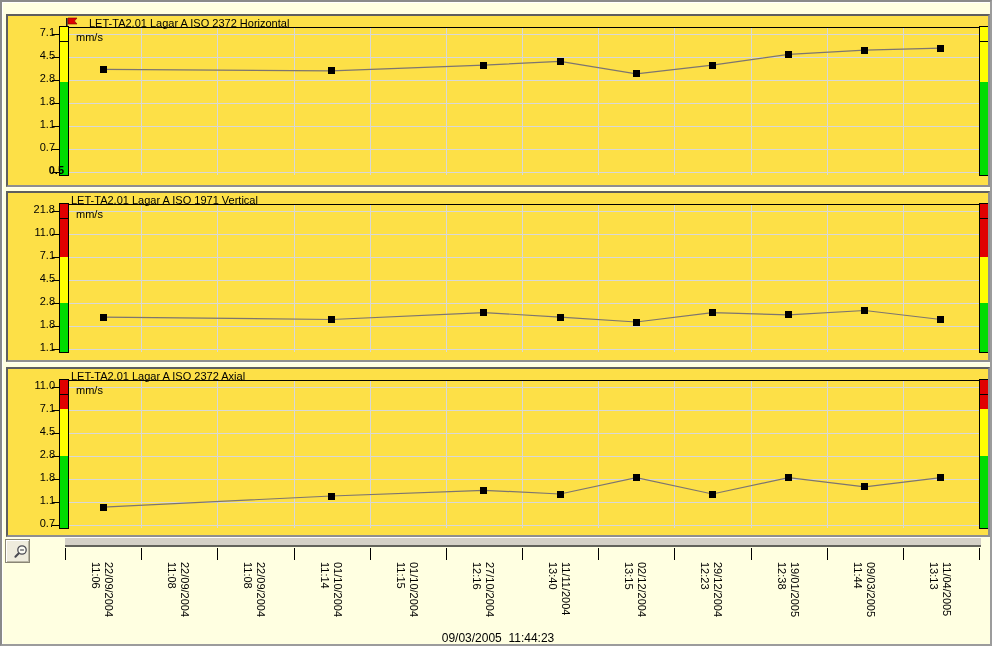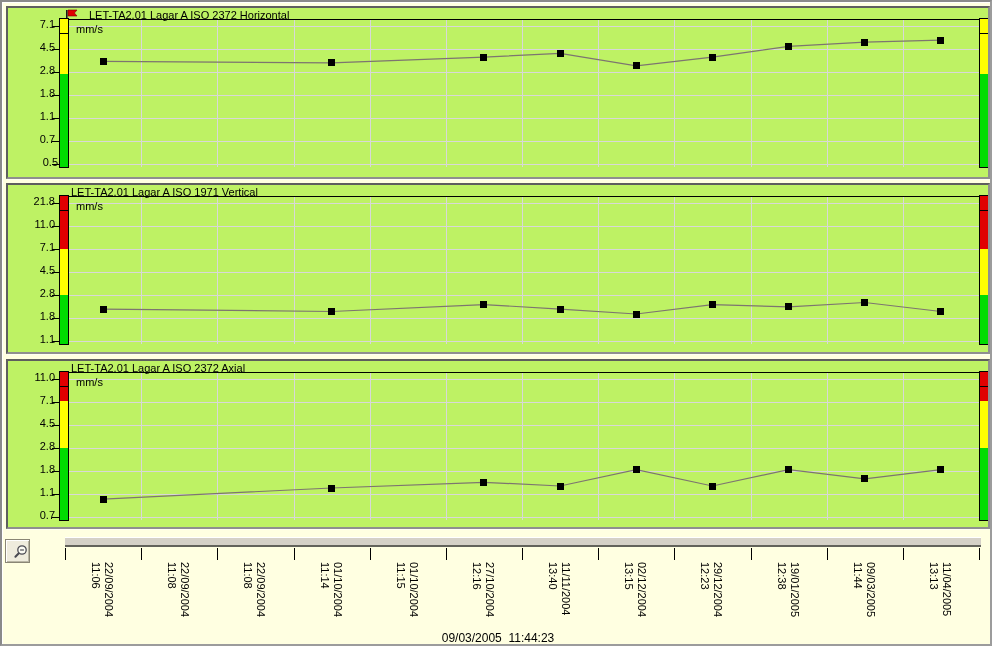--- a/index.html
+++ b/index.html
@@ -3,23 +3,24 @@
 <meta charset="utf-8">
 <style>
   html,body{margin:0;padding:0;background:#c8c8c8;}
   #window{
     position:relative;width:992px;height:646px;box-sizing:border-box;
     background:#FFFFE1;border:2px solid;border-color:#8a8a8a #9c9c9c #9c9c9c #8a8a8a;
     box-shadow:inset 1px 1px 0 #ffffff;
     font-family:"Liberation Sans",sans-serif;overflow:hidden;
   }
   .chart-panel{
-    position:absolute;left:4px;width:984px;box-sizing:border-box;background:#bef264;
+    position:absolute;left:4px;width:984px;box-sizing:border-box;background:#fde047;
     border:2px solid;border-color:#5e5e5e #8f8f8f #8f8f8f #5e5e5e;
     box-shadow:1px 1px 0 #fffff2;
+    margin-top:8px;
   }
   .chart-title{
     position:absolute;top:1px;font-size:11px;color:#000;white-space:nowrap;
   }
   .flag-wrap{position:absolute;top:1px;width:14px;height:14px;}
   .plot-svg{position:absolute;left:0;top:0;}
   .ylabel{
     position:absolute;font-size:11px;color:#000;text-align:right;width:44px;
     line-height:13px;white-space:nowrap;
   }
@@ -112,21 +113,21 @@
           <rect x="777.1" y="34.9" width="7" height="7" fill="#000000"></rect>
           <rect x="853.3" y="30.7" width="7" height="7" fill="#000000"></rect>
           <rect x="929.4" y="28.7" width="7" height="7" fill="#000000"></rect>
         </svg>
         <div class="ylabel" style="left: 3px; top: 10px;">7.1</div>
         <div class="ylabel" style="left: 3px; top: 33px;">4.5</div>
         <div class="ylabel" style="left: 3px; top: 56px;">2.8</div>
         <div class="ylabel" style="left: 3px; top: 79px;">1.8</div>
         <div class="ylabel" style="left: 3px; top: 102px;">1.1</div>
         <div class="ylabel" style="left: 3px; top: 125px;">0.7</div>
-        <div class="ylabel" style="left: 6px; top: 148px;">0.5</div>
+        <div class="ylabel" style="left: 12px; top: 148px; font-weight: bold;">0.5</div>
         <div class="unit-label" style="left: 68px; top: 15px;">mm/s</div>
       </div>
       <div class="chart-panel" style="top: 181px; height: 171px;">
         <div class="chart-title" style="left: 63px;">LET-TA2.01 Lagar A ISO 1971 Vertical</div>
         <svg class="plot-svg" width="980" height="167" shape-rendering="crispEdges">
           <g stroke="#D8D8D8" stroke-width="1">
             <line x1="61" y1="18.5" x2="971" y2="18.5"></line>
             <line x1="61" y1="41.5" x2="971" y2="41.5"></line>
             <line x1="61" y1="64.5" x2="971" y2="64.5"></line>
             <line x1="61" y1="87.5" x2="971" y2="87.5"></line>

